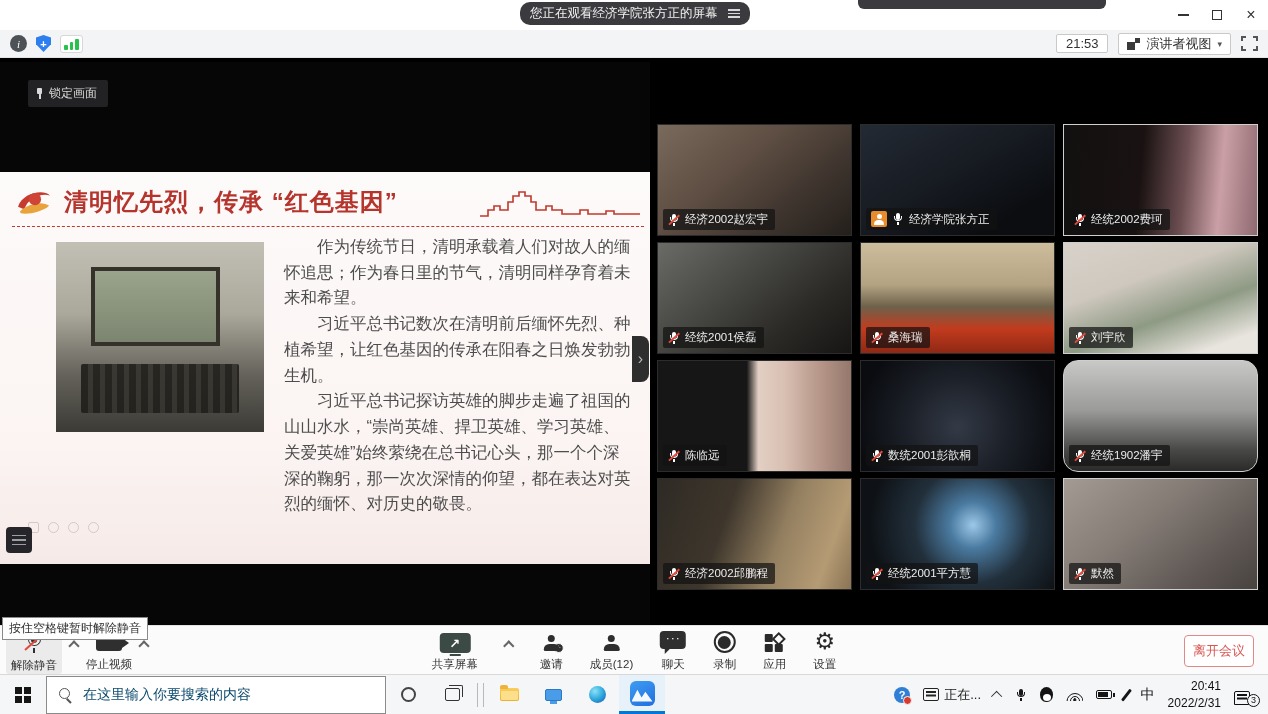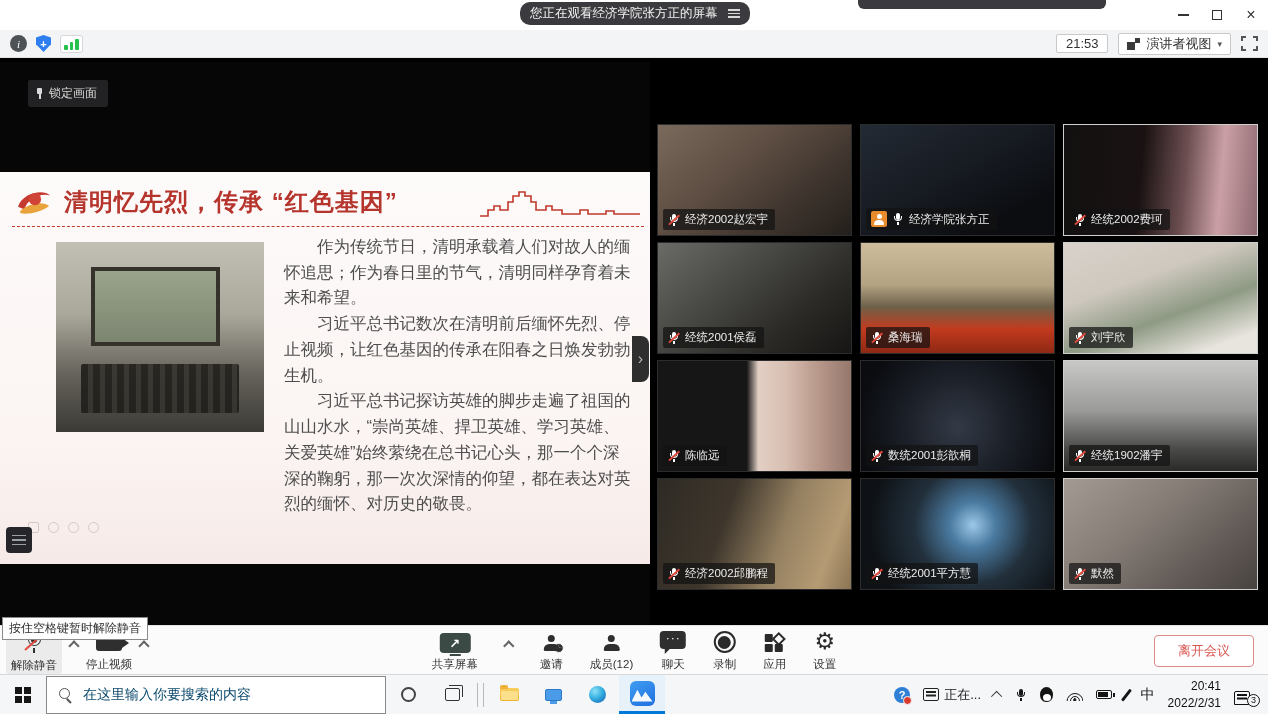--- a/index.html
+++ b/index.html
@@ -85,21 +85,21 @@
   .tile { position:relative; border:1px solid #2c2c2c; overflow:hidden; }
   .tile.lt { border-color:#cfcfcf; }
   .t1 { background:linear-gradient(140deg,#7a6a5c 0%,#5d4d42 40%,#3a312b 75%,#241f1b 100%); }
   .t2 { background:linear-gradient(150deg,#232a34 0%,#171b22 45%,#0b0d11 80%); }
   .t3 { background:linear-gradient(95deg,#121010 0%,#1a1212 40%,#6d4f52 62%,#caa0a6 80%,#8e6a70 100%); }
   .t4 { background:linear-gradient(140deg,#6a6a66 0%,#4a4a46 35%,#2b2a27 70%,#161513 100%); }
   .t5 { background:linear-gradient(180deg,#cdbd9d 0%,#b3a383 38%,#6e614a 58%,#c23b1e 78%,#8f2814 100%); }
   .t6 { background:linear-gradient(160deg,#d8d2ca 0%,#cfc8bf 35%,#8e9a84 62%,#e8e4de 88%); }
   .t7 { background:linear-gradient(90deg,#161616 0 46%,#e3cfc4 52%,#d8bfb2 66%,#b99a8c 82%,#96776c 100%); }
   .t8 { background:radial-gradient(circle at 50% 60%,#333a46 0%,#1b1f27 45%,#0a0c10 85%); }
-  .t9 { background:linear-gradient(180deg,#c8c8c6 0%,#9a9a98 45%,#4a4a48 80%,#2a2a28 100%); }
+  .t9 { background:linear-gradient(180deg,#c8c8c6 0%,#9a9a98 45%,#4a4a48 80%,#2a2a28 100%);border-radius:15px; }
   .t10 { background:linear-gradient(110deg,#2e2a24 0%,#3e362c 35%,#937f60 62%,#b59b74 85%,#8a7354 100%); }
   .t11 { background:radial-gradient(circle at 58% 42%,#9cc8e8 0%,#4a7aa0 18%,#22303c 45%,#0e1216 80%); }
   .t12 { background:linear-gradient(140deg,#a39a94 0%,#857c76 40%,#5f5854 75%,#49433f 100%); }
   .vlabel { position:absolute; left:5px; bottom:5px; display:flex; align-items:center; gap:5px;
             background:rgba(18,18,18,.72); padding:3px 7px 3px 5px; border-radius:2px; color:#ececec; font-size:11.5px; }
   .badge-share { width:16px; height:16px; background:#e88b2d; border-radius:2px; position:relative; flex:none; }
   .badge-share::before { content:''; position:absolute; left:5.5px; top:2.5px; width:5px; height:5px; background:#fff; border-radius:50%; }
   .badge-share::after { content:''; position:absolute; left:3px; bottom:2px; width:10px; height:5px; background:#fff; border-radius:5px 5px 1px 1px; }
 
   
@@ -136,21 +136,21 @@
             text-align:center; letter-spacing:1px; position:relative; margin-bottom:4px; }
   .chatic::after { content:''; position:absolute; left:5px; bottom:-5px; border-top:6px solid #2f2f2f; border-right:6px solid transparent; }
   .recic { width:22px; height:22px; border:2.5px solid #2a2a2a; border-radius:50%; position:relative; }
   .recic::before { content:''; position:absolute; inset:2.5px; background:#2a2a2a; border-radius:50%; }
   .appsic { width:19px; height:19px; position:relative; }
   .appsic::before { content:''; position:absolute; left:0; top:0; width:8px; height:8px; background:#2a2a2a; border-radius:1px;
                     box-shadow:0 10px 0 #2a2a2a, 10px 10px 0 #2a2a2a; }
   .appsic::after { content:''; position:absolute; right:0; top:0; width:6px; height:6px; border:2px solid #2a2a2a; transform:rotate(45deg); }
   .gear { font-size:23px; color:#2a2a2a; line-height:23px; font-family:"DejaVu Sans",sans-serif; }
   .leave-btn { position:absolute; right:14px; top:9px; background:#fff; border:1px solid #e08a88; color:#d95550;
-               border-radius:4px; font-size:13px; padding:6px 23px; font-family:inherit; }
+               border-radius:4px; font-size:13px; padding:6px 8px; font-family:inherit; }
   .tooltip { position:absolute; left:2px; top:617px; background:#fefefe; border:1px solid #8a8a8a; color:#333;
              font-size:12px; padding:2px 6px; z-index:5; }
 
   
   .taskbar { position:absolute; left:0; top:674px; width:1268px; height:40px; background:#f5f6f7; border-top:1px solid #d8d8d8;
              display:flex; align-items:center; }
   .tk-left { display:flex; align-items:center; height:100%; }
   .start { width:46px; height:100%; display:flex; align-items:center; justify-content:center; }
   .winlogo { position:relative; width:16px; height:16px; }
   .winlogo::before { content:''; position:absolute; left:0; top:0; width:7px; height:7px; background:#161616;
@@ -278,21 +278,21 @@
         </svg>
         <div class="slide-dash"></div>
 
         <div class="slide-photo">
           <div class="mural"></div>
           <div class="figures"></div>
         </div>
 
         <div class="slide-text">
           <p>作为传统节日，清明承载着人们对故人的缅怀追思；作为春日里的节气，清明同样孕育着未来和希望。</p>
-          <p>习近平总书记数次在清明前后缅怀先烈、停止视频，让红色基因的传承在阳春之日焕发勃勃生机。</p>
+          <p>习近平总书记数次在清明前后缅怀先烈、种植希望，让红色基因的传承在阳春之日焕发勃勃生机。</p>
           <p>习近平总书记探访英雄的脚步走遍了祖国的山山水水，“崇尚英雄、捍卫英雄、学习英雄、关爱英雄”始终萦绕在总书记心头，那一个个深深的鞠躬，那一次次深情的仰望，都在表达对英烈的缅怀、对历史的敬畏。</p>
         </div>
 
         <div class="ghost-icons">
           <i class="sq"></i>
             <i></i>
             <i></i>
             <i></i>
         </div>
       </div>

